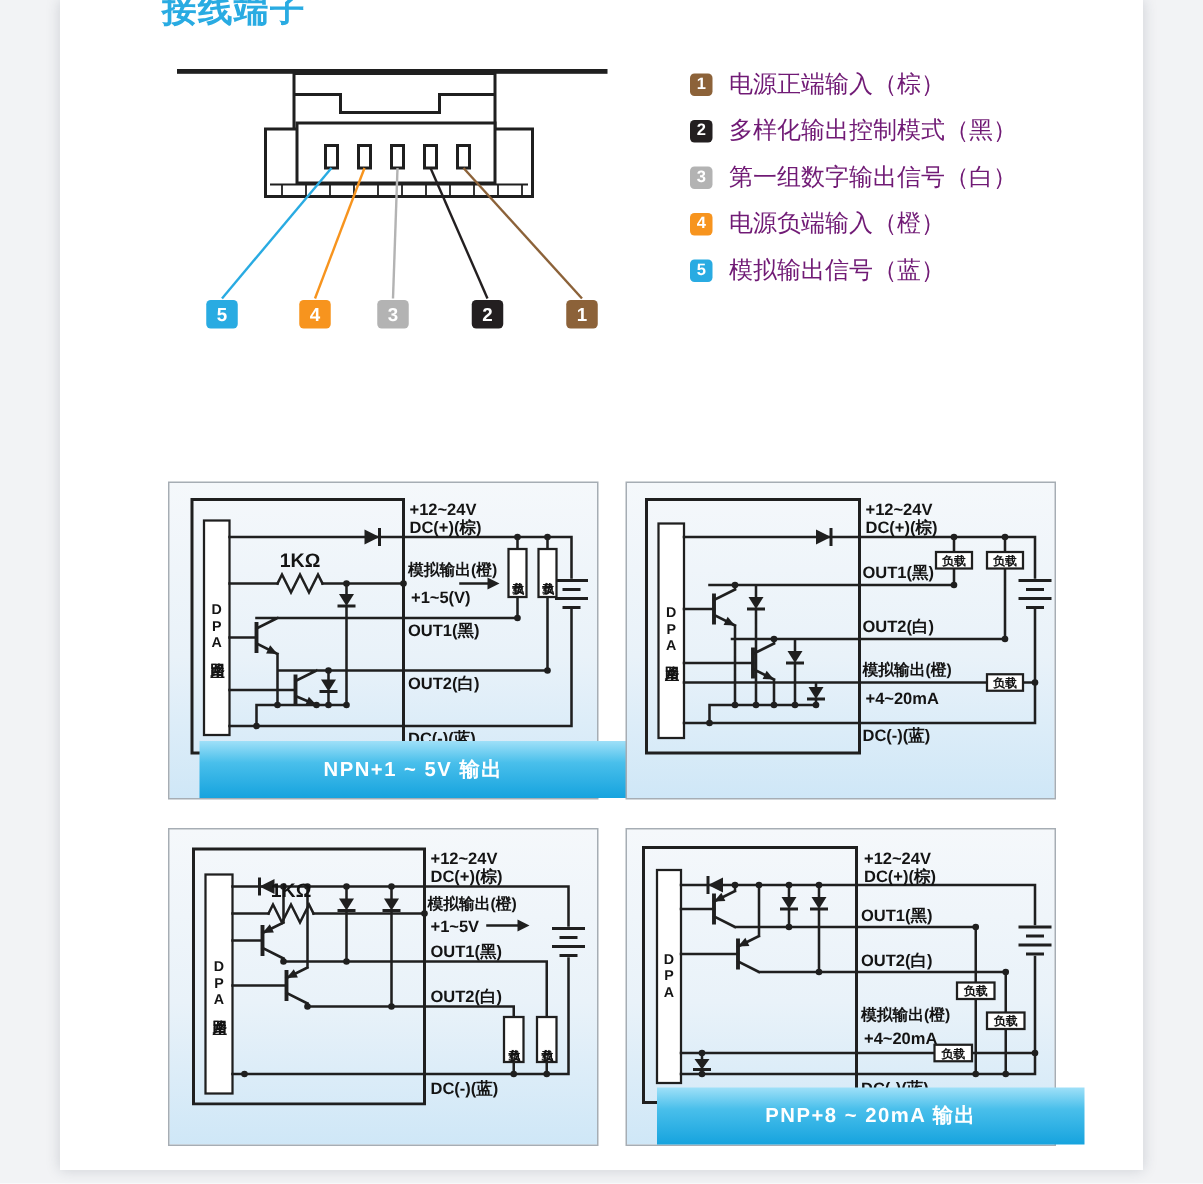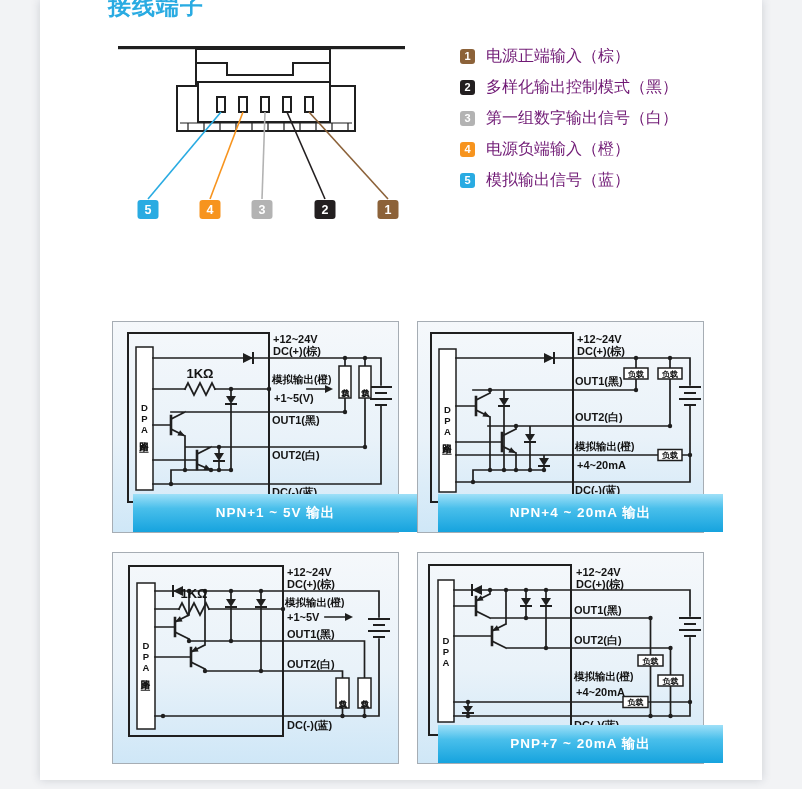--- a/index.html
+++ b/index.html
@@ -228,21 +228,20 @@
           <text x="157" y="99" class="lbl">OUT2(白)</text>
           <text x="157" y="128" class="lbl-cjk">模拟输出(橙)</text>
           <text x="159" y="147" class="lbl">+4~20mA</text>
           <text x="157" y="172" class="lbl">DC(-)(蓝)</text>
           <text x="29.5" y="98" text-anchor="middle" class="blk vt">DPA主回路</text>
           <text x="218" y="54.5" text-anchor="middle" class="ld">负载</text>
           <text x="252" y="54.5" text-anchor="middle" class="ld">负载</text>
           <text x="252" y="136" text-anchor="middle" class="ld">负载</text>
         </g>
       </svg>
-      <div class="card-bar">NPN+4 ~ 20mA 输出</div>
     </div>
 
     <div class="card">
       <svg width="285" height="184" viewBox="0 0 285 184">
         <g>
           <rect x="16" y="13" width="154" height="170" class="box"></rect>
           <rect x="24" y="30" width="18" height="146" class="comp"></rect>
           <path class="wire" d="M42,38 H266 M266,38 V64 M266,86 V163 M42,56 H66 M96,56 H170 M212,64 H232 M42,74 H62 M76,62 L62,69 M76,62 V38 M62,79 L76,86 M76,86 V88 M76,88 H251.5 M42,104 H78 M92,92 L78,99 M92,92 V38 M78,109 L92,116 M92,116 V118 M92,118 H229.5 M118,38 V46 M118,54 V88 M148,38 V46 M148,54 V118 M229.5,118 V125 M229.5,155 V163 M251.5,88 V125 M251.5,155 V163 M42,163 H266"></path>
           <polyline class="wire" points="66,56 69,50 75,62 81,50 87,62 93,50 96,56"></polyline>
           <path class="tbar" d="M62,65 V83 M78,95 V113"></path>
@@ -326,17 +325,17 @@
           <text x="156" y="91" class="lbl">OUT2(白)</text>
           <text x="156" y="127" class="lbl-cjk">模拟输出(橙)</text>
           <text x="158" y="143" class="lbl">+4~20mA</text>
           <text x="156" y="176" class="lbl">DC(-)(蓝)</text>
           <text x="28" y="98" text-anchor="middle" class="blk vt">DPA</text>
           <text x="232.5" y="110.5" text-anchor="middle" class="ld">负载</text>
           <text x="252.5" y="130.5" text-anchor="middle" class="ld">负载</text>
           <text x="217.5" y="152" text-anchor="middle" class="ld">负载</text>
         </g>
       </svg>
-      <div class="card-bar">PNP+7 ~ 20mA 输出</div>
+      <div class="card-bar">PNP+8 ~ 20mA 输出</div>
     </div>
 
   </div>
 </div>
 
 </body></html>

